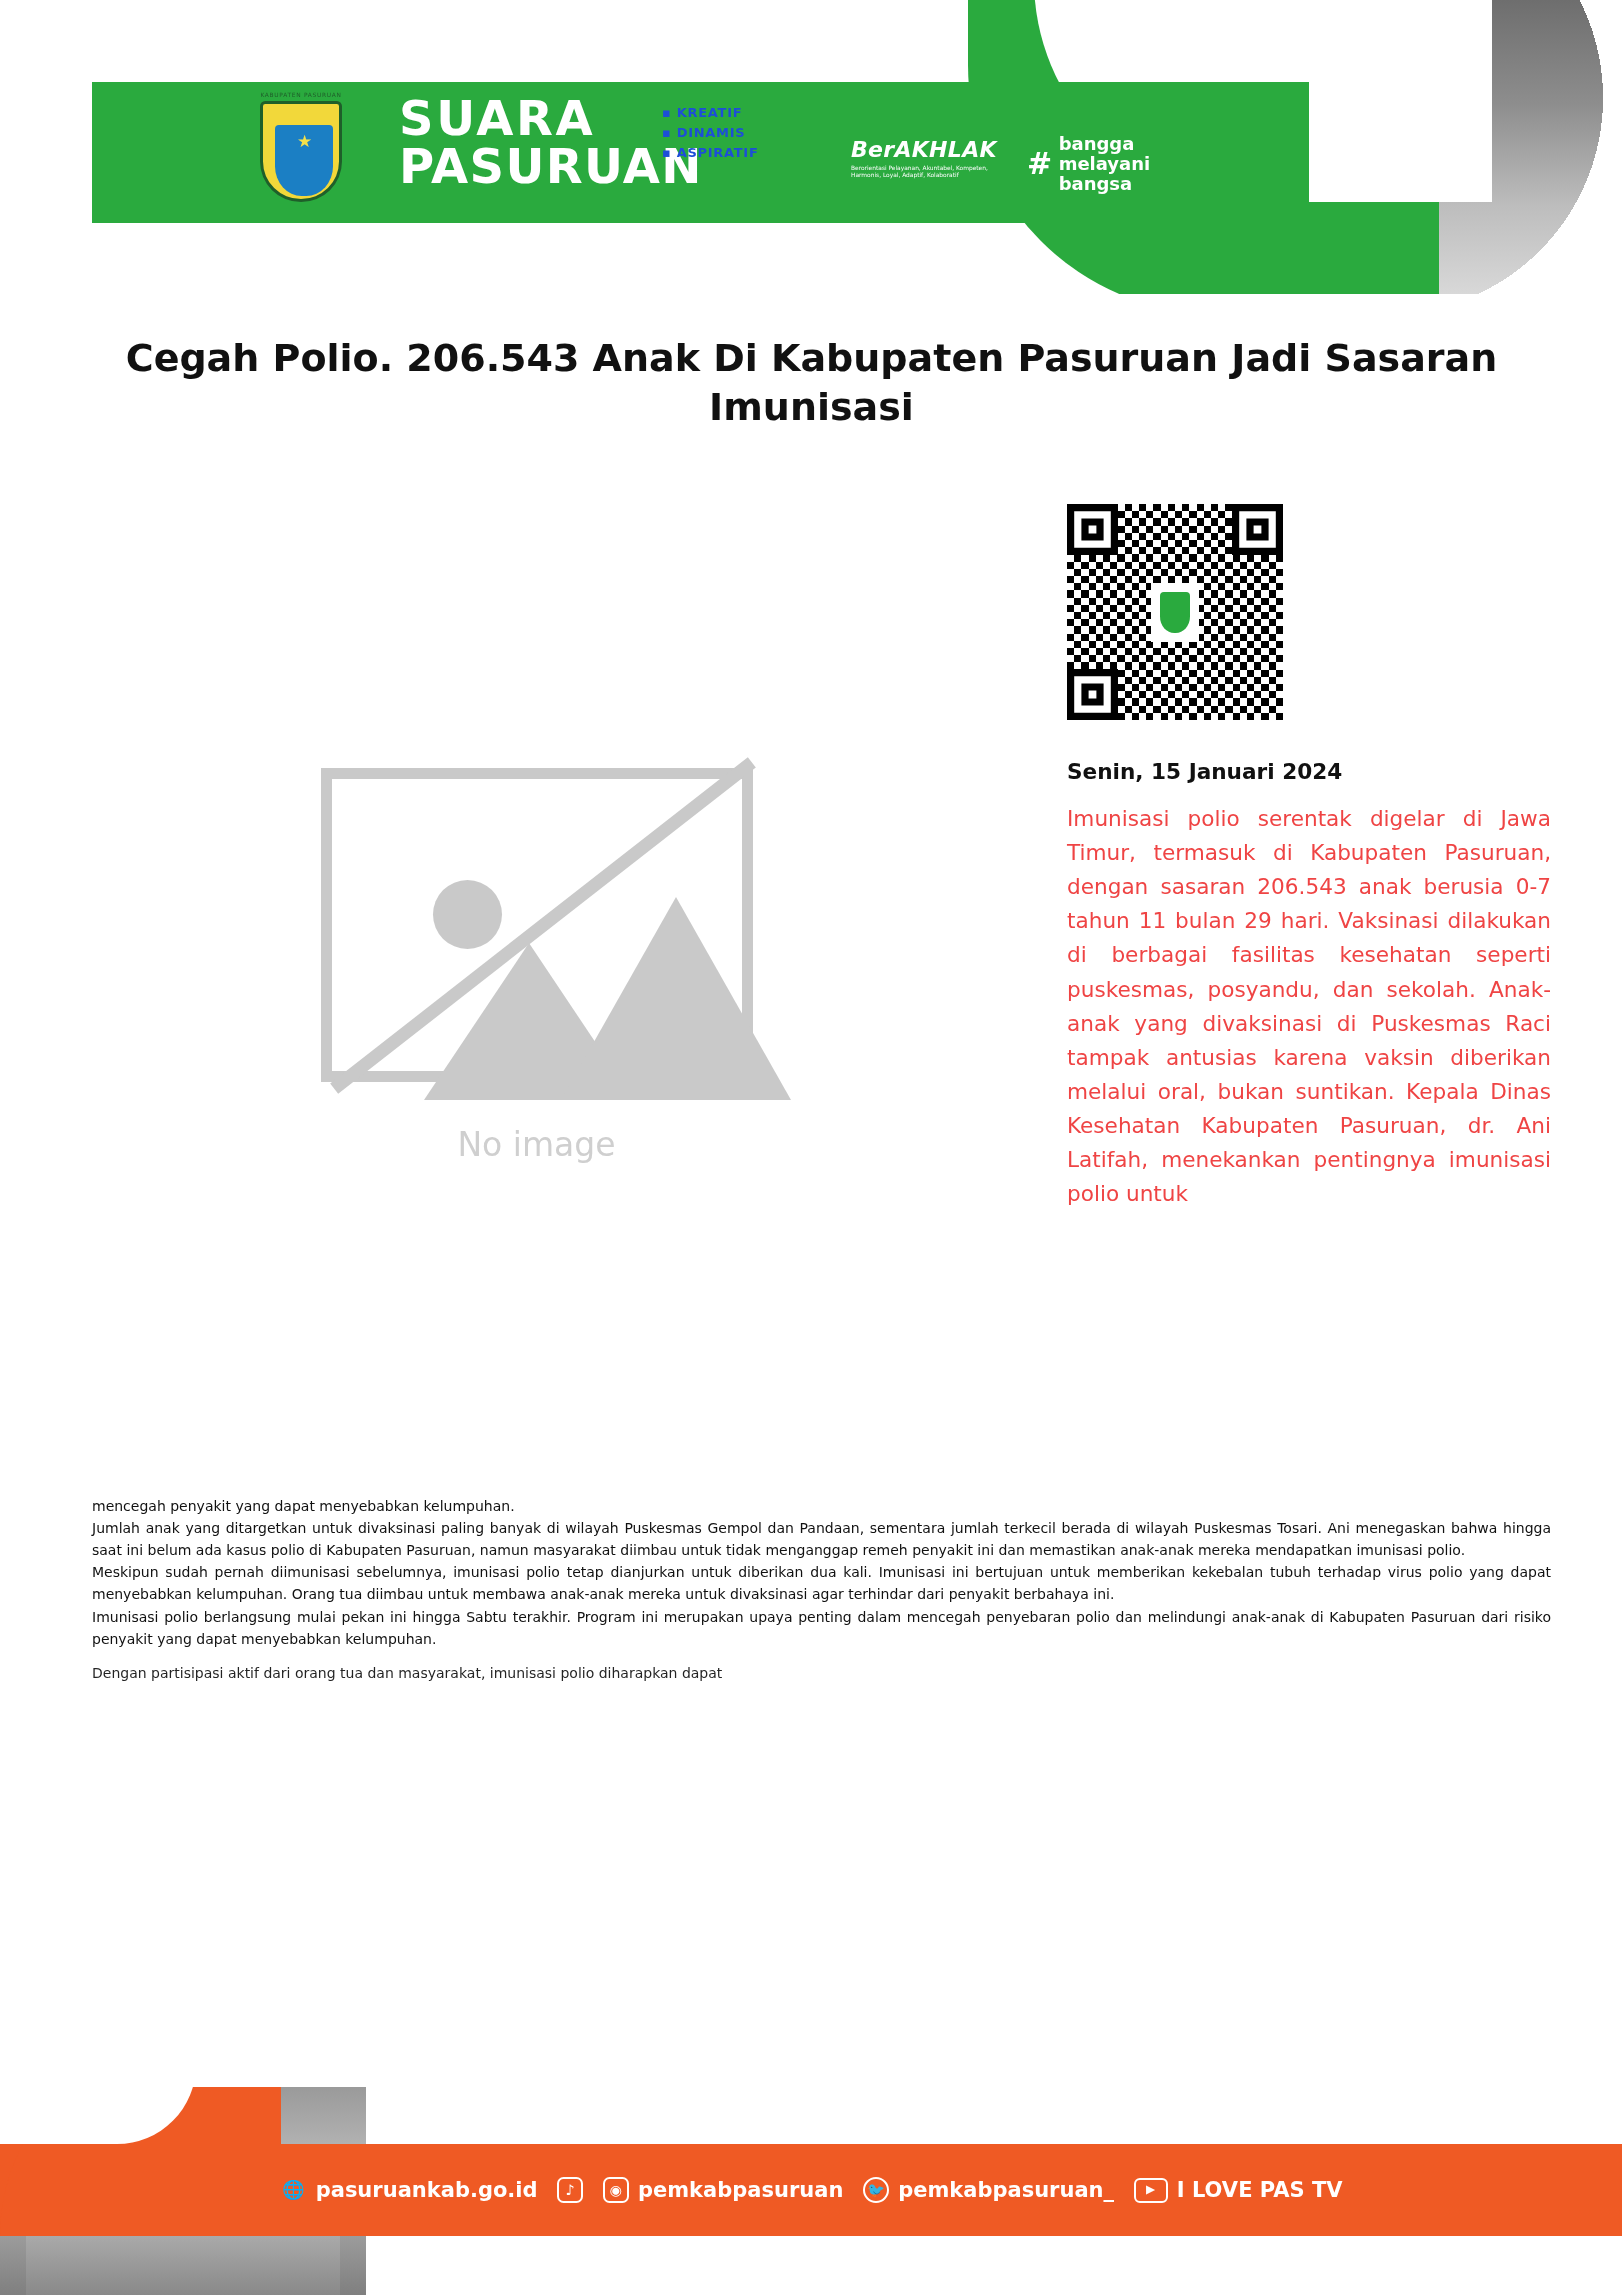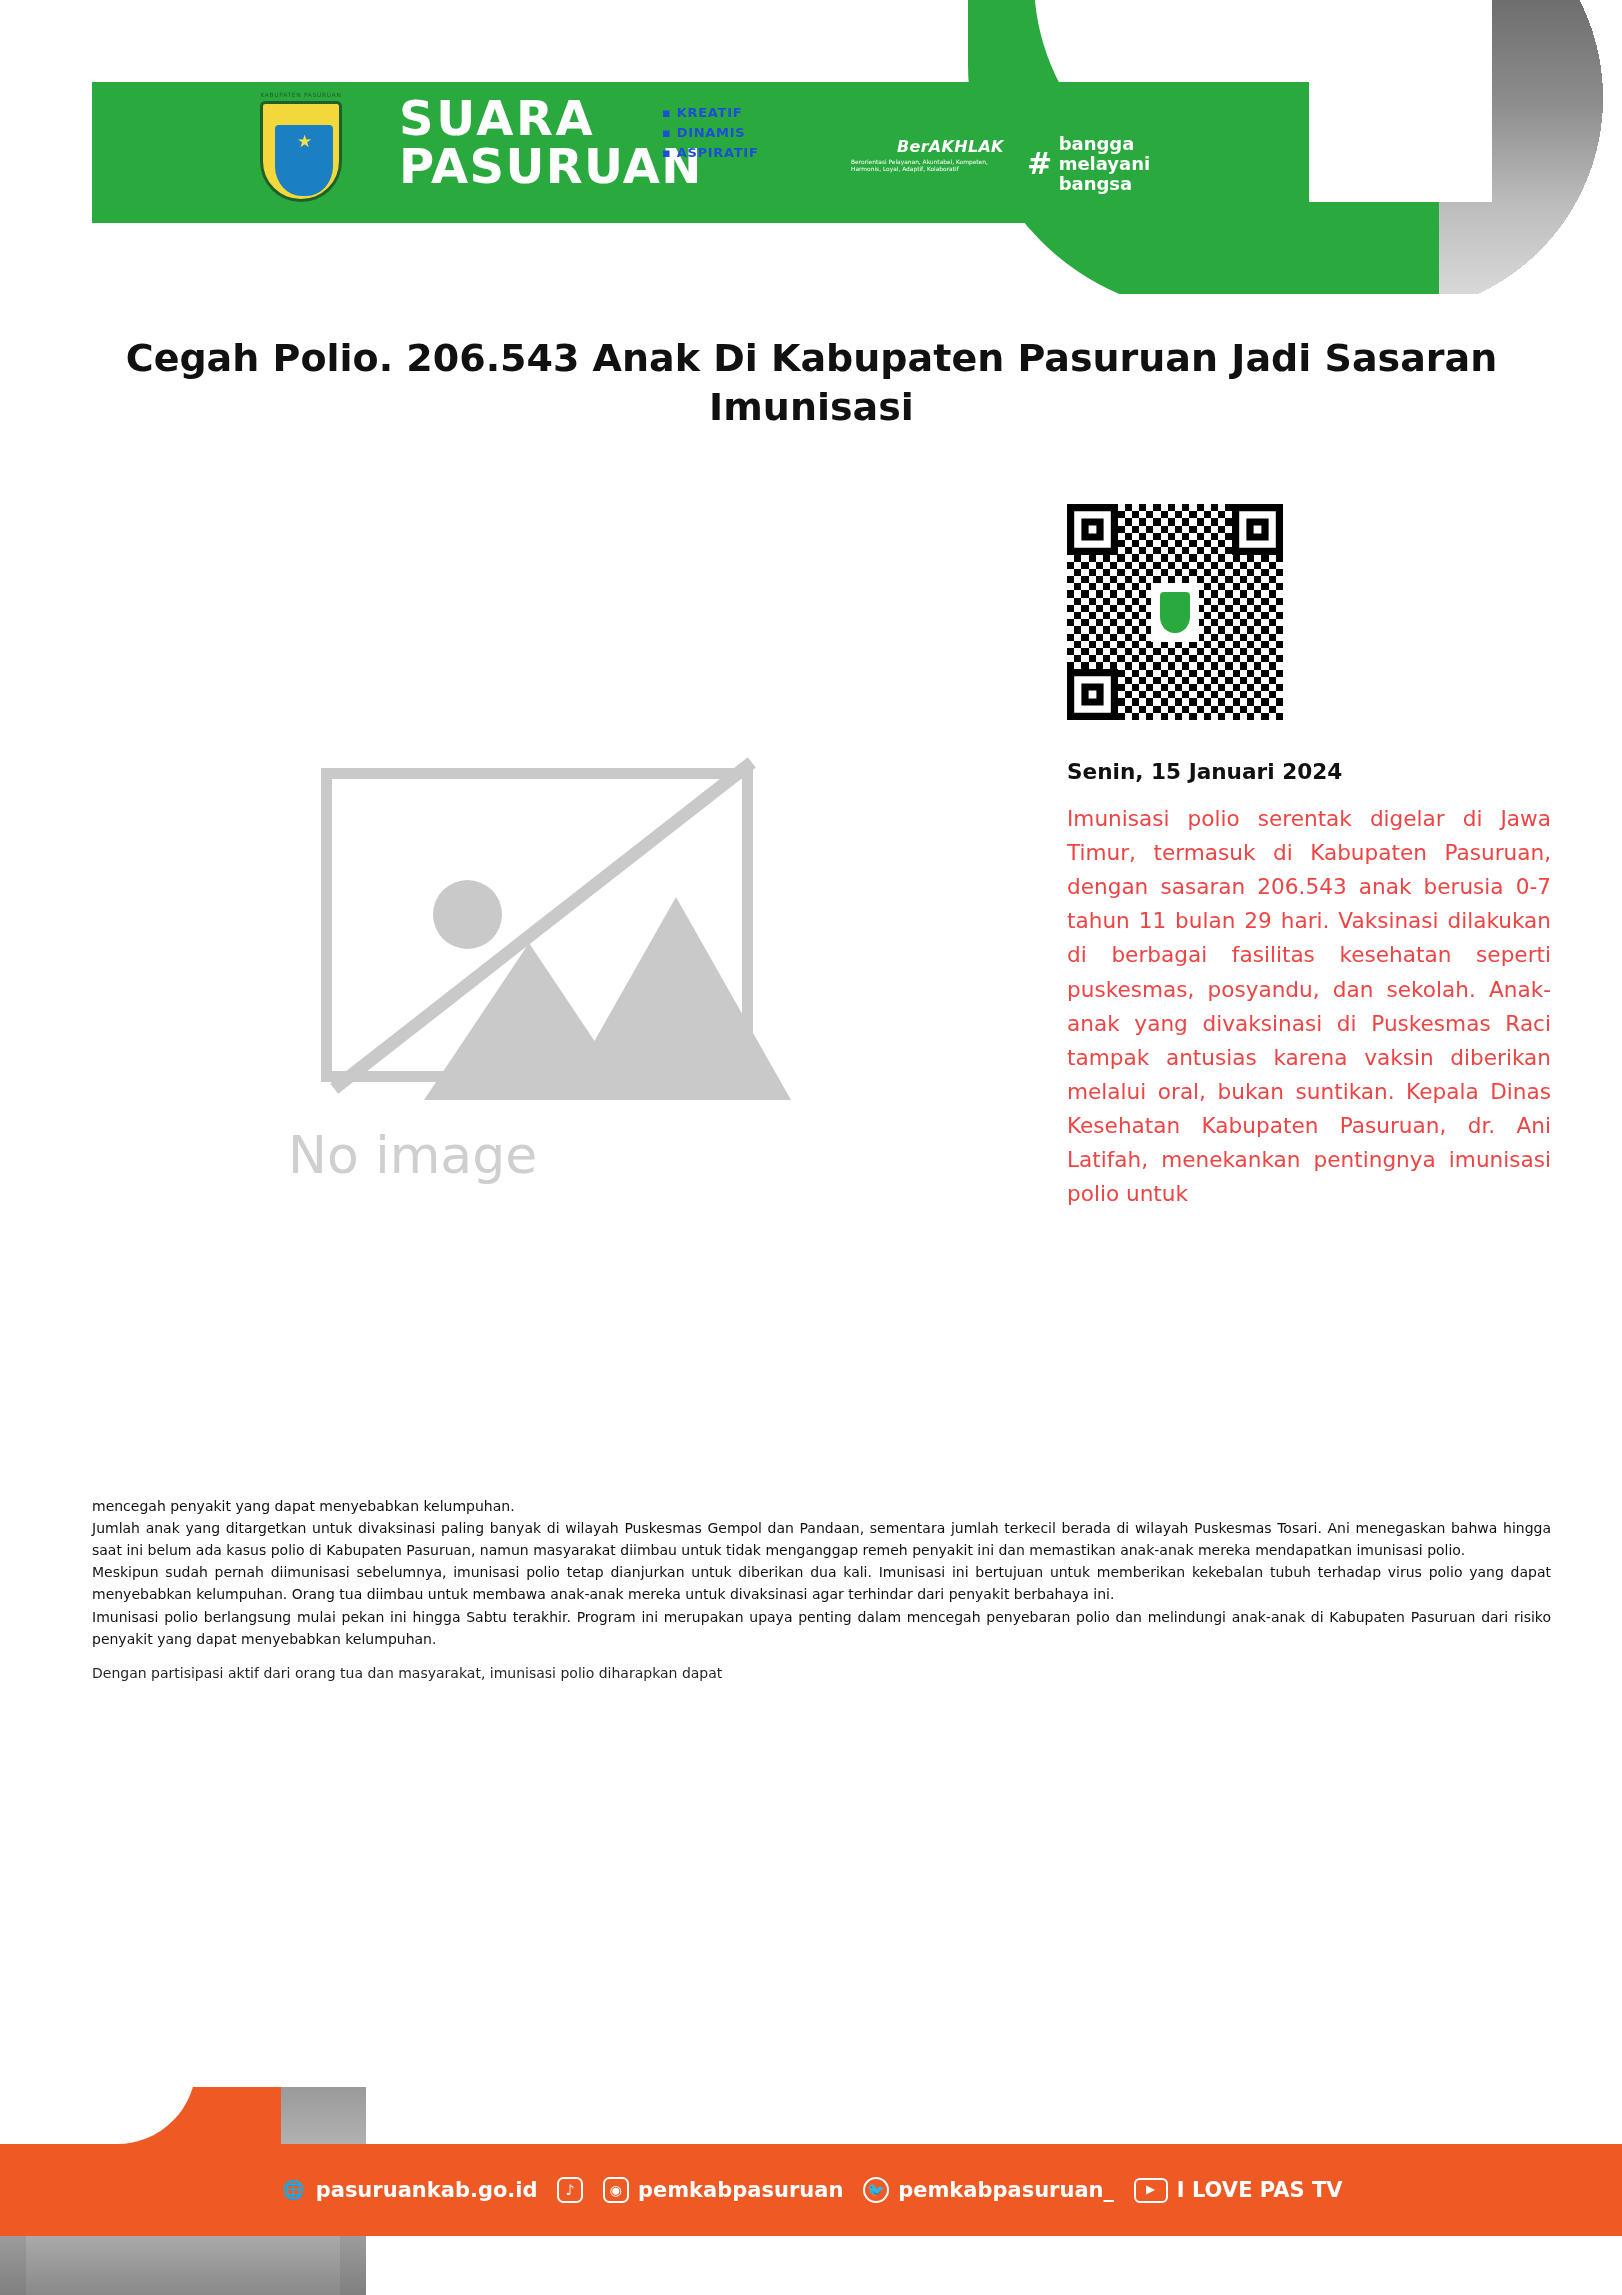--- a/index.html
+++ b/index.html
@@ -125,21 +125,21 @@
     color: #1d4ed8; font-size: 13px; line-height: 1.55; font-weight: 700;
     letter-spacing: 0.7px;
   }
   .brand-tags div:before { content: "▪ "; }
   .berakhlak {
     position: absolute;
     left: 851px; top: 137px;
     color: #ffffff;
   }
   .berakhlak .ba-main {
-    font-size: 16px; font-weight: 700; font-style: italic; letter-spacing: 0.3px; margin-left: 46px;
+    font-size: 22px; font-weight: 700; font-style: italic; letter-spacing: 0.3px;
   }
   .berakhlak .ba-sub {
     font-size: 5.9px; line-height: 1.25; margin-top: 2.6px; max-width: 151px;
   }
   .bangga {
     position: absolute;
     left: 1027px; top: 134px;
     color: #ffffff;
     display: flex; align-items: center; gap: 6.5px;
   }
@@ -232,21 +232,22 @@
     left: -9.8px; top: 180px;
     width: 530px; height: 13px;
     background: #c9c9c9;
     transform: rotate(-38deg);
     transform-origin: center;
   }
   .noimg .label {
     position: absolute;
     left: 0; top: 386px;
     width: 497px;
-    font-size: 52px;
+    text-align: center;
+    font-size: 33px;
     color: #cfcfcf;
     font-family: "DejaVu Sans", sans-serif;
   }
 
   
   .art-date {
     position: absolute;
     left: 1067px; top: 759px;
     width: 484px;
     font-size: 21.6px;

